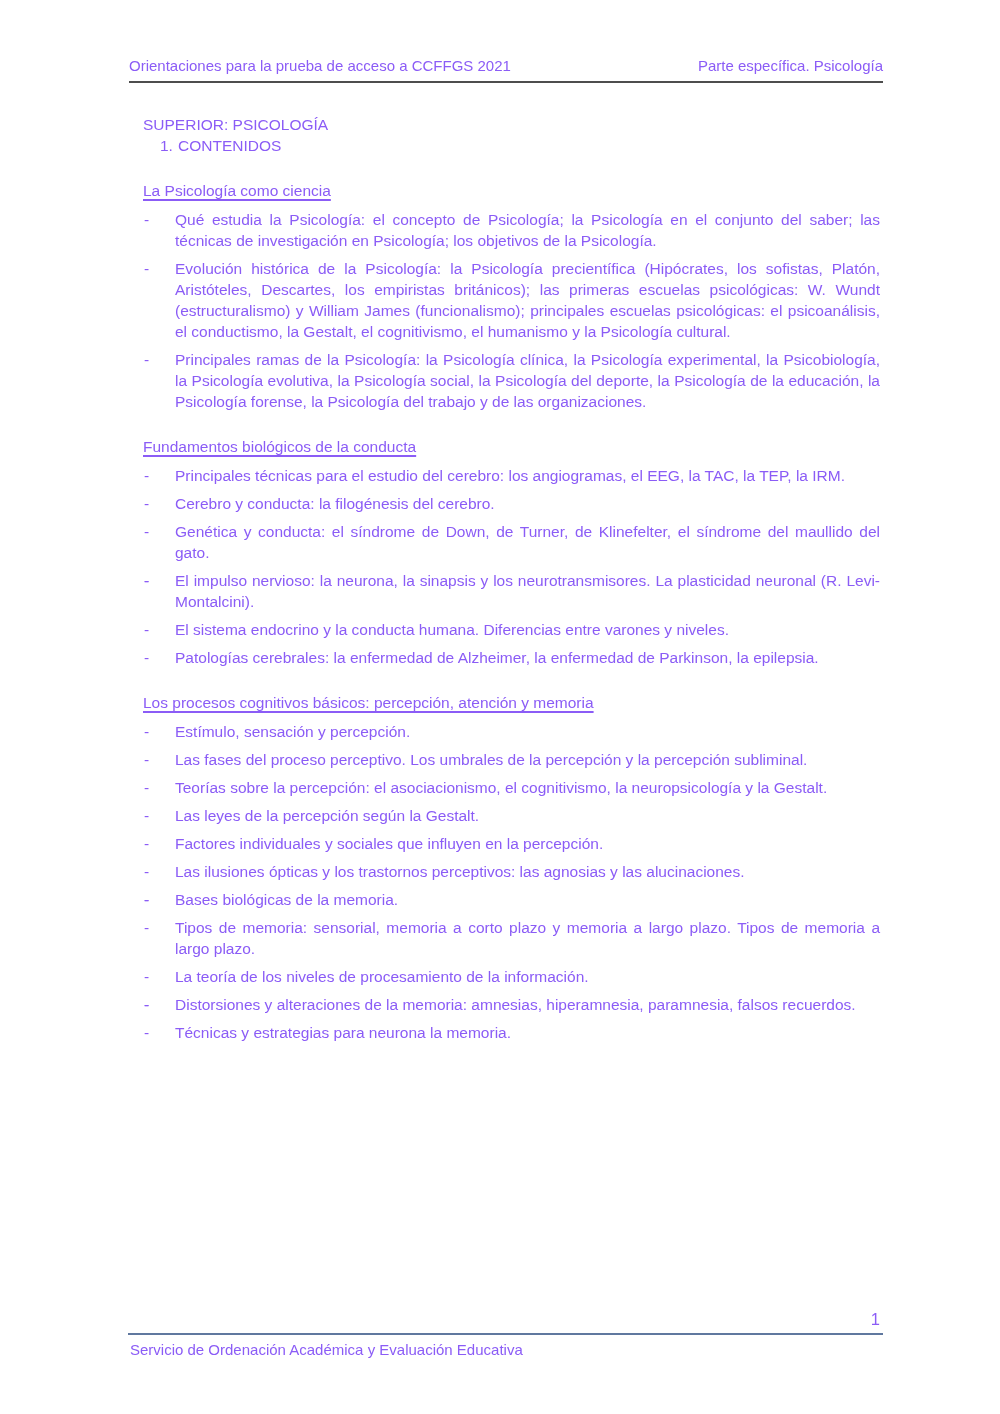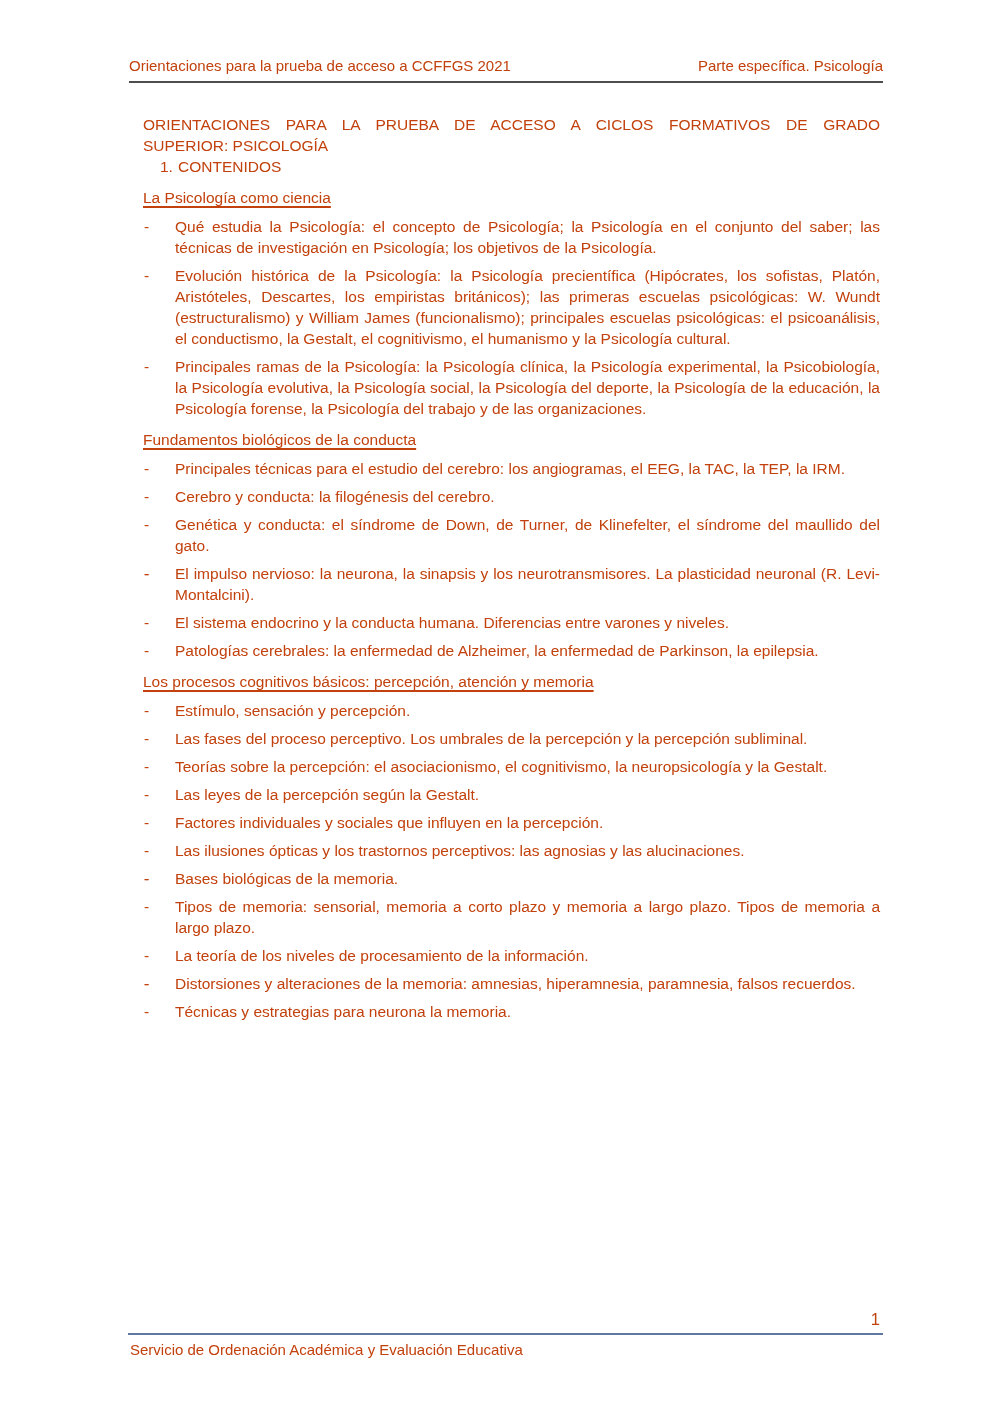--- a/index.html
+++ b/index.html
@@ -47,21 +47,21 @@
     text-align-last: justify;
   }
   .contents-heading {
     margin-left: 17px;
   }
   .contents-heading .num {
     display: inline-block;
     min-width: 18px;
   }
   .section-heading {
-    margin-top: 10px;
+    margin-top: 24px;
     margin-bottom: 8px;
     text-decoration: underline;
     text-underline-offset: 3px;
     text-decoration-thickness: 1.5px;
   }
   .item {
     position: relative;
     padding-left: 32px;
     margin-bottom: 7px;
     text-align: justify;
@@ -92,31 +92,30 @@
     position: absolute;
     left: 130px;
     top: 1340px;
     font-size: 15px;
     line-height: 20px;
   }
 </style>
 </head>
 <body>
 
-<div class="page" style="color: #c2410c;">
+<div class="page" style="color: #8b5cf6;">
 
   <div class="header" style="border-bottom-color: rgb(77, 77, 77);">
     <span>Orientaciones para la prueba de acceso a CCFFGS 2021</span>
     <span>Parte específica. Psicología</span>
   </div>
 
   <div class="content">
 
     <div class="doc-title">
-      <div class="force-justify">ORIENTACIONES PARA LA PRUEBA DE ACCESO A CICLOS FORMATIVOS DE GRADO</div>
       <div>SUPERIOR: PSICOLOGÍA</div>
     </div>
 
     <div class="contents-heading">
       <span class="num">1.</span><span>CONTENIDOS</span>
     </div>
 
     <div id="sections">
         <div class="section-heading">La Psicología como ciencia</div>
         <div class="item"><span class="marker">-</span><span>Qué estudia la Psicología: el concepto de Psicología; la Psicología en el conjunto del saber; las técnicas de investigación en Psicología; los objetivos de la Psicología.</span></div>

